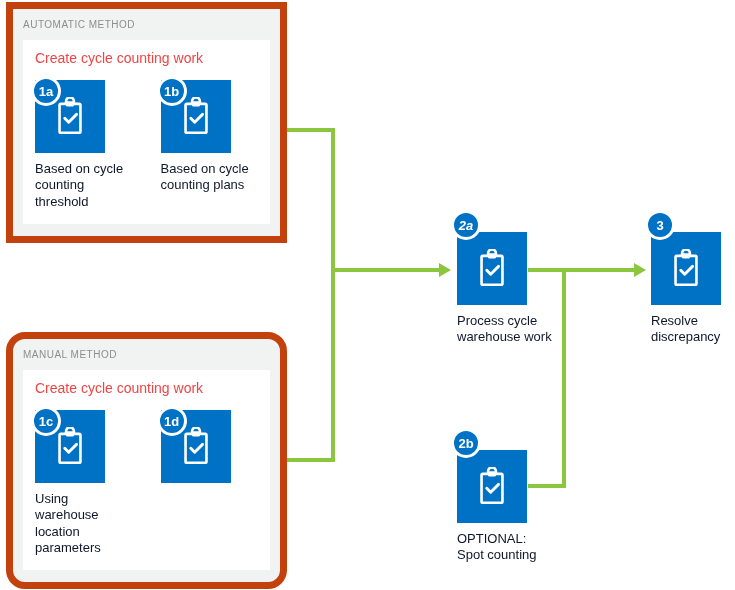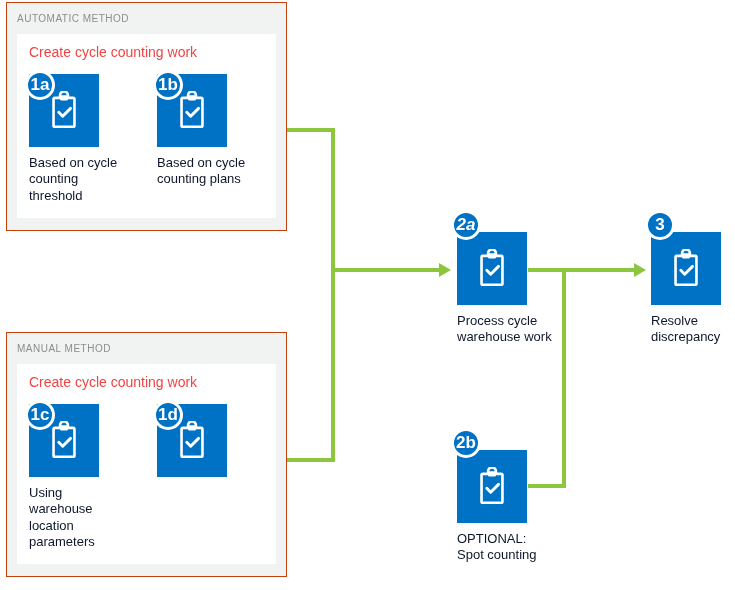--- a/index.html
+++ b/index.html
@@ -8,21 +8,21 @@
     background: #fff;
     width: 735px;
     height: 590px;
     position: relative;
     font-size: 13px;
     color: #333;
   }
   .panel {
     position: absolute;
     background: #f1f2f2;
-    border: 1px solid #c2410c;
+    border: 7px solid #c2410c;
     padding: 10px 10px 12px 10px;
   }
   .panel-label {
     font-size: 10px;
     letter-spacing: 0.5px;
     color: #8d8d8d;
     text-transform: uppercase;
     margin-bottom: 10px;
   }
   .card {
@@ -40,21 +40,21 @@
   .badge {
     position: absolute;
     left: 0; top: 0;
     transform: translate(-4px, -4px);
     width: 30px; height: 30px;
     border-radius: 50%;
     background: #0072c6;
     border: 3px solid #fff;
     color: #fff;
     font-weight: 700;
-    font-size: 17px;
+    font-size: 13px;
     display: flex; align-items: center; justify-content: center;
     z-index: 2;
   }
   .tile {
     width: 70px; height: 73px;
     background: #0072c6;
     display: flex; align-items: center; justify-content: center;
     margin-bottom: 8px;
   }
   .tile svg { width: 34px; height: 40px; }
@@ -130,21 +130,21 @@
           <svg viewBox="0 0 26 28">
               <use href="#clip-icon"></use>
             </svg>
         </div>
         <div class="item-label">Based on cycle counting plans</div>
       </div>
     </div>
   </div>
 </div>
 
-<div class="panel" style="left:6px; top:332px; width:281px;">
+<div class="panel" style="left:6px; top:332px; width:281px;border-radius:19px;">
   <div class="panel-label">MANUAL METHOD</div>
   <div class="card">
     <div class="card-title">Create cycle counting work</div>
     <div class="row">
       <div class="item">
         <div class="badge">1c</div>
         <div class="tile">
           <svg viewBox="0 0 26 28">
               <use href="#clip-icon"></use>
             </svg>

